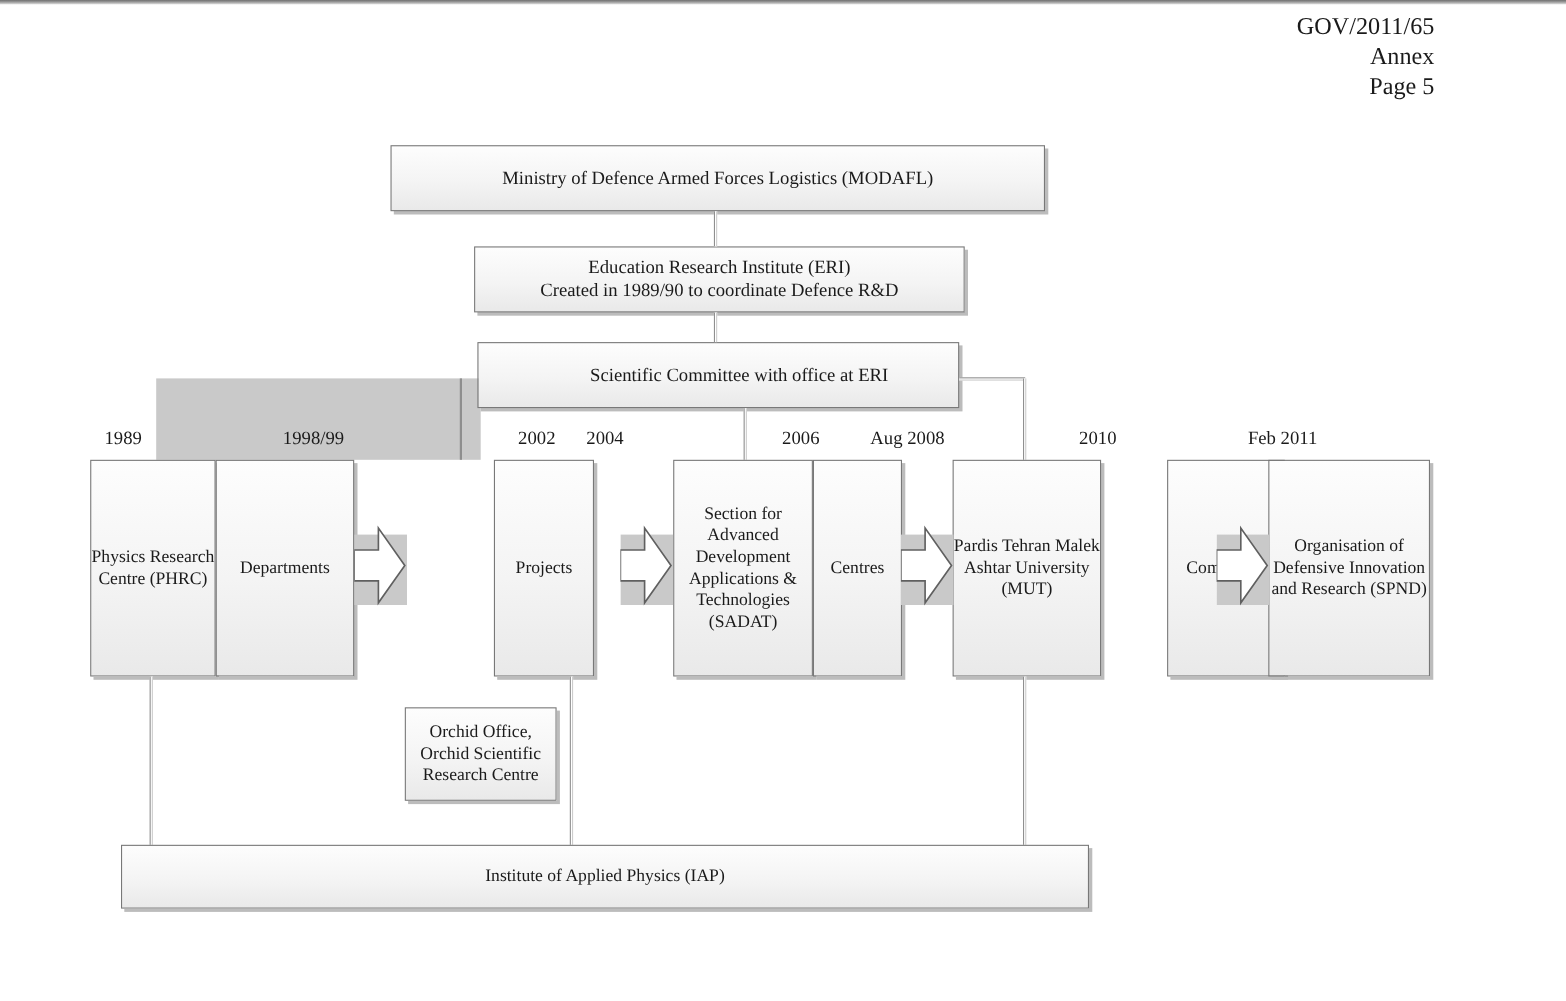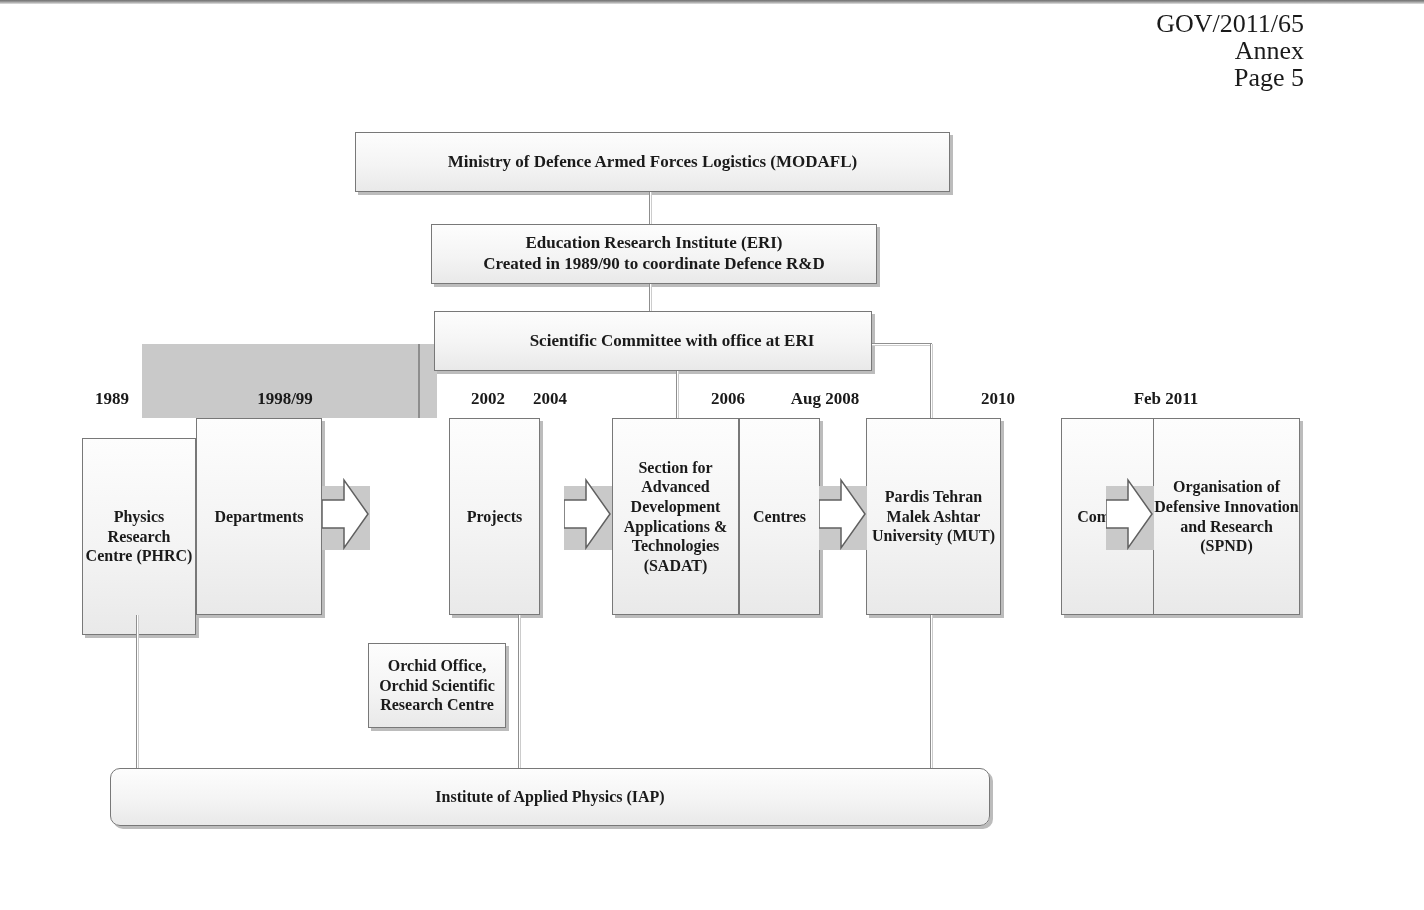--- a/index.html
+++ b/index.html
@@ -7,23 +7,23 @@
     width:1424px;height:910px;background:#ffffff;overflow:hidden;
     font-family:"Liberation Serif","DejaVu Serif",serif;color:#1a1a1a;
     position:relative;
   }
   .top-rule{
     position:absolute;left:0;top:0;width:1424px;height:4px;
     background:linear-gradient(to bottom,#707070 0%,#9a9a9a 45%,#e2e2e2 100%);
   }
   .doc-header{
     position:absolute;top:10px;right:120px;text-align:right;
-    font-size:26px;line-height:27px;white-space:nowrap;
+    font-size:22px;line-height:27px;white-space:nowrap;
   }
-  .diagram{position:absolute;left:0;top:0;width:1232px;height:910px;font-weight:bold;}
+  .diagram{position:absolute;left:0;top:0;width:1232px;height:910px;}
   .box{
     position:absolute;box-sizing:border-box;
     border:1px solid #787878;
     background:linear-gradient(to bottom,#fdfdfd 0%,#f4f4f4 55%,#e9e9e9 100%);
     box-shadow:3px 3px 0 0 #bcbcbc;
     display:flex;align-items:center;justify-content:center;
     text-align:center;font-size:16px;line-height:1.22;
   }
   .box.title{font-size:17px;}
   .gray-rect{
@@ -86,21 +86,21 @@
 
   <div class="year" style="left:112px;">1989</div>
   <div class="year" style="left:285px;">1998/99</div>
   <div class="year" style="left:488px;">2002</div>
   <div class="year" style="left:550px;">2004</div>
   <div class="year" style="left:728px;">2006</div>
   <div class="year" style="left:825px;">Aug 2008</div>
   <div class="year" style="left:998px;">2010</div>
   <div class="year" style="left:1166px;">Feb 2011</div>
 
-  <div class="box" style="left:82px;top:418px;width:114px;height:197px;margin-top:20px;">
+  <div class="box" style="left:82px;top:418px;width:114px;height:197px;">
     <span>Physics Research Centre (PHRC)</span>
   </div>
   <div class="box" style="left:196px;top:418px;width:126px;height:197px;">
     <span>Departments</span>
   </div>
   <div class="box" style="left:449px;top:418px;width:91px;height:197px;">
     <span>Projects</span>
   </div>
   <div class="box" style="left:612px;top:418px;width:127px;height:197px;">
     <span>Section for Advanced Development Applications &amp; Technologies (SADAT)</span>
@@ -144,17 +144,17 @@
   </div>
 
   <div class="vline" style="left:136px;top:615px;height:153px;"></div>
   <div class="vline" style="left:518px;top:615px;height:153px;"></div>
   <div class="vline" style="left:930px;top:615px;height:153px;"></div>
 
   <div class="box" style="left:368px;top:643px;width:138px;height:85px;">
     <span>Orchid Office, Orchid Scientific Research Centre</span>
   </div>
 
-  <div class="box title" style="left:110px;top:768px;width:880px;height:58px;font-size:16px;border-radius:10px;">
+  <div class="box title" style="left:110px;top:768px;width:880px;height:58px;font-size:16px;">
     <span>Institute of Applied Physics (IAP)</span>
   </div>
 
 </div>
 
 </body></html>

